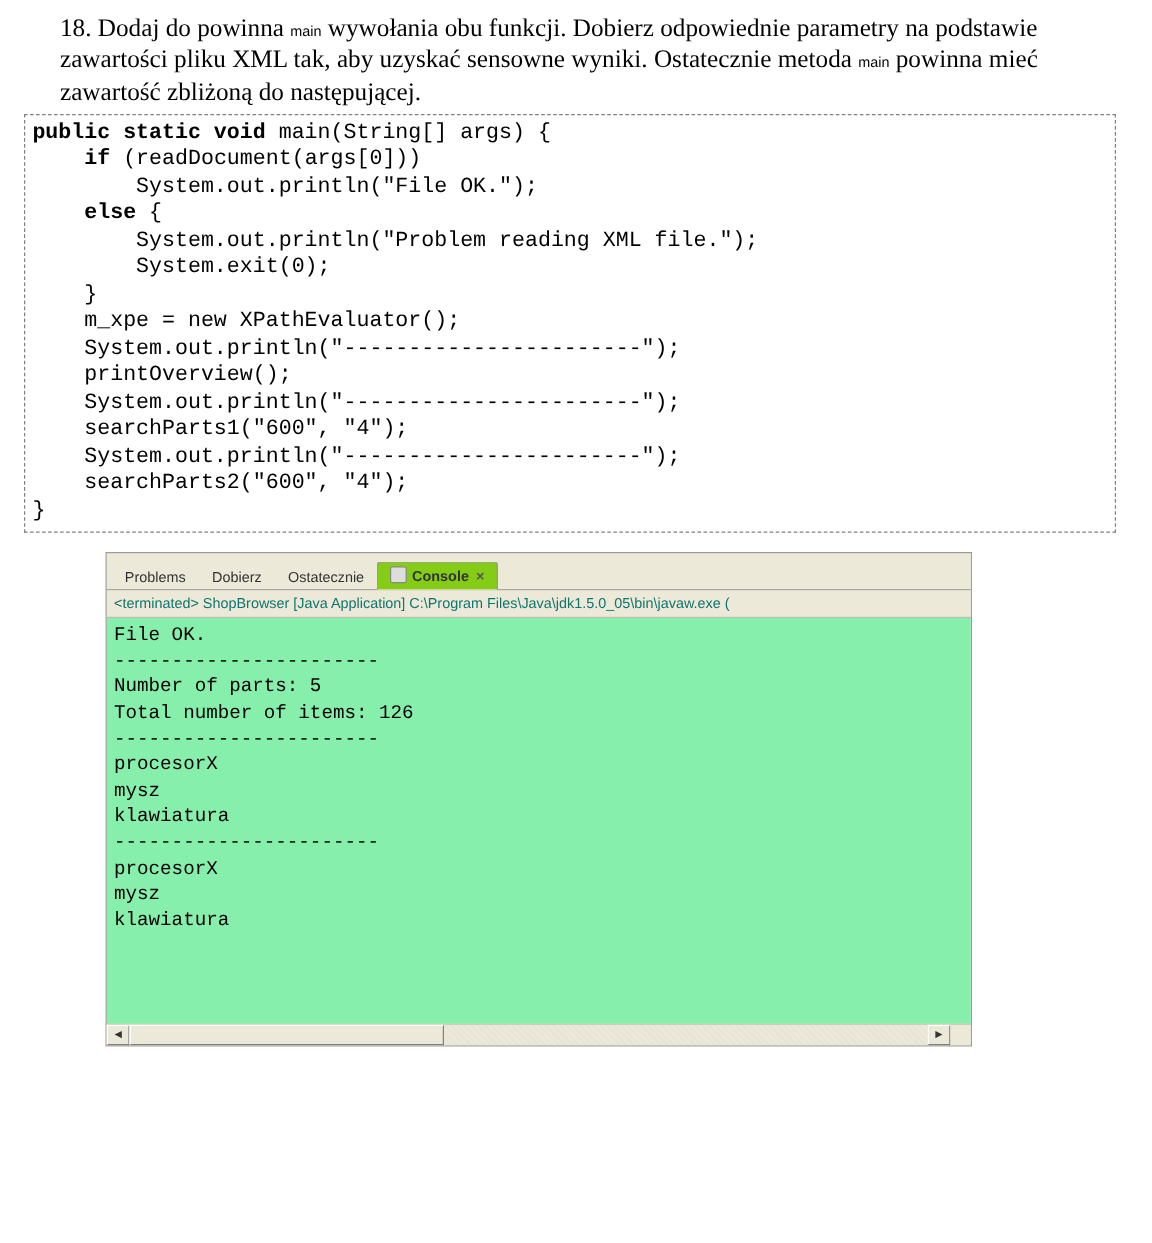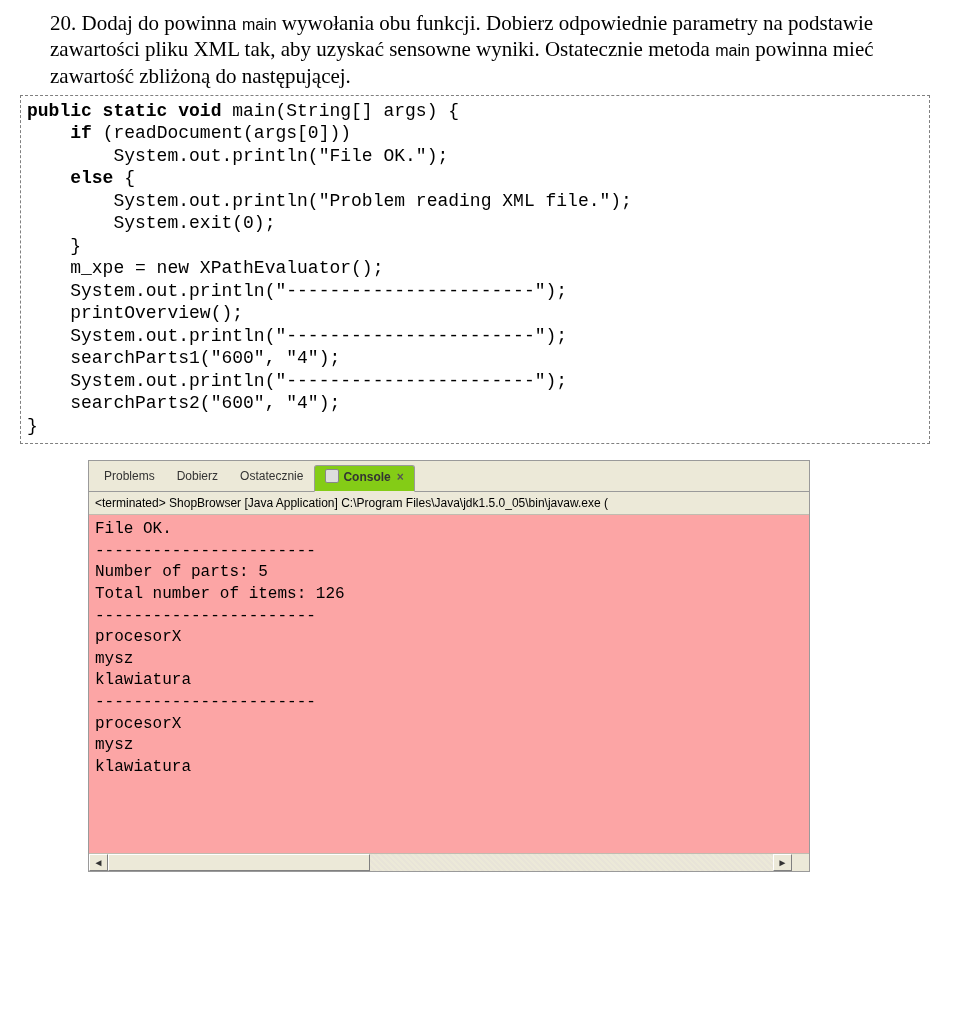--- a/index.html
+++ b/index.html
@@ -12,21 +12,21 @@
   .page {
     padding: 10px 30px 20px 50px;
   }
   .instruction {
     font-size: 21px;
     line-height: 1.25;
     margin-bottom: 6px;
   }
   .mono-inline {
     font-family: Arial, Helvetica, sans-serif;
-    font-size: 16px;
+    font-size: 12px;
   }
   .codebox {
     border: 1px dashed #808080;
     padding: 4px 6px 6px 6px;
     margin: 6px 0 16px -30px;
     font-family: Liberation Mono, monospace;
     font-size: 18px;
     line-height: 1.25;
     white-space: pre;
     overflow: hidden;
@@ -44,20 +44,21 @@
   }
   .ide {
     width: 720px;
     margin-left: 38px;
     border: 1px solid #9a9a9a;
     background: #ece9d8;
     box-shadow: inset -1px -1px 0 #fff, inset 1px 1px 0 #808080;
   }
   .tabs {
     display: flex;
+    align-items: flex-end;
     height: 27px;
     background: #ece9d8;
     padding: 3px 0 0 4px;
     border-bottom: 1px solid #9a9a9a;
     font-family: Tahoma, Arial, sans-serif;
     font-size: 12px;
     gap: 0;
   }
   .tab {
     padding: 3px 10px 4px 10px;
@@ -87,27 +88,27 @@
   .tab .x {
     margin-left: 6px;
     color: #555;
     font-weight: bold;
   }
   .termrow {
     background: #ece9d8;
     padding: 4px 6px;
     font-family: Tahoma, Arial, sans-serif;
     font-size: 12px;
-    color: #000000;
+    color: #0f766e;
     border-bottom: 1px solid #c0bcb0;
     white-space: nowrap;
     overflow: hidden;
   }
   .console {
-    background: #fca5a5;
+    background: #86efac;
     font-family: "Courier New", Courier, monospace;
     font-size: 16px;
     line-height: 1.35;
     padding: 4px 6px;
     white-space: pre;
     min-height: 330px;
     position: relative;
   }
   .scrollbar-h {
     height: 17px;
@@ -148,21 +149,21 @@
     width: 17px;
     background: #ece9d8;
   }
 </style>
 </head>
 <body>
 
 <div class="page">
 
   <div class="instruction">
-    <span>20. </span><span>Dodaj do powinna </span><span class="mono-inline">main</span><span> wywołania obu funkcji. Dobierz odpowiednie parametry na podstawie zawartości pliku XML tak, aby uzyskać sensowne wyniki. Ostatecznie metoda </span><span class="mono-inline">main</span><span> powinna mieć zawartość zbliżoną do następującej.</span>
+    <span>18. </span><span>Dodaj do powinna </span><span class="mono-inline">main</span><span> wywołania obu funkcji. Dobierz odpowiednie parametry na podstawie zawartości pliku XML tak, aby uzyskać sensowne wyniki. Ostatecznie metoda </span><span class="mono-inline">main</span><span> powinna mieć zawartość zbliżoną do następującej.</span>
   </div>
 
   <div class="codebox"><span class="kw">public static void</span><span> main(String[] args) {</span>
 <span>    </span><span class="kw">if</span><span> (readDocument(args[0]))</span>
 <span>        System.out.println("File OK.");</span>
 <span>    </span><span class="kw">else</span><span> {</span>
 <span>        System.out.println("Problem reading XML file.");</span>
 <span>        System.exit(0);</span>
 <span>    }</span>
 <span>    m_xpe = new XPathEvaluator();</span>

